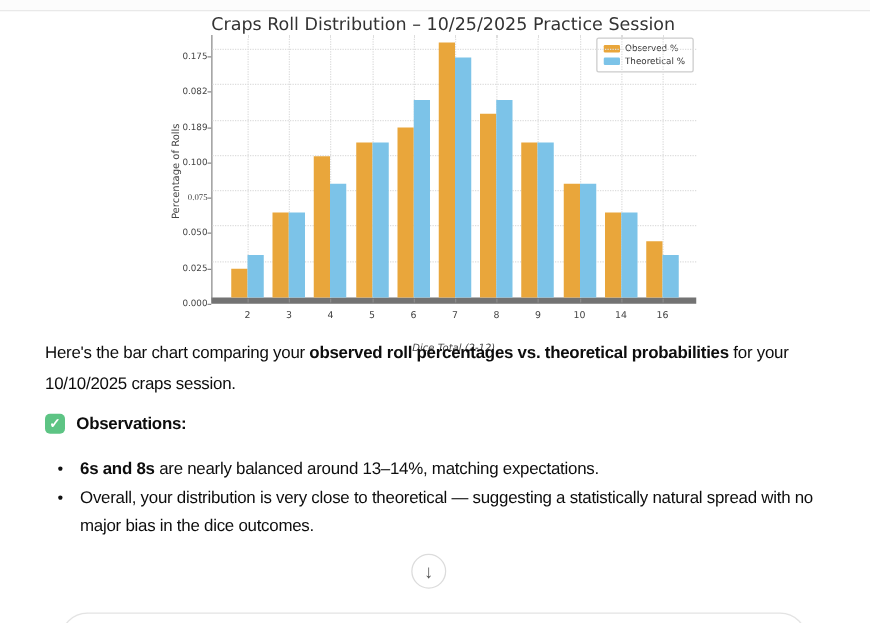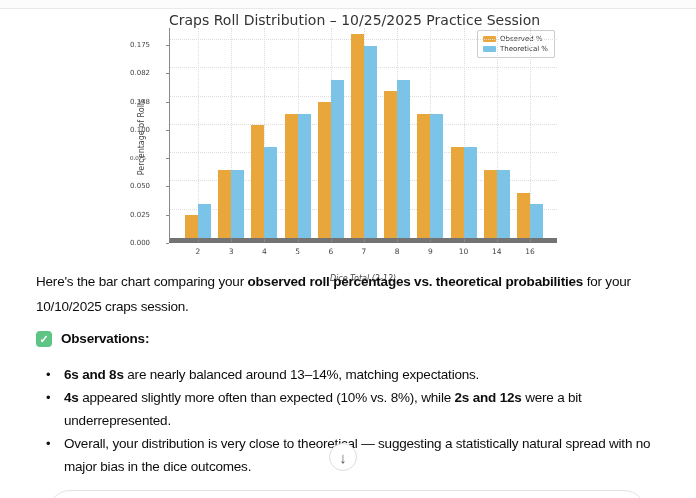--- a/index.html
+++ b/index.html
@@ -15,21 +15,21 @@
                  font-size:14px; line-height:12px; color:#333; }
   .ylabel { position:absolute; left:9px; top:125px; transform:translate(-50%,-50%) rotate(-90deg);
             white-space:nowrap; font-size:8px; color:#444; }
   .plot { position:absolute; left:37px; top:16px; width:388px; height:215px;
           border-left:1px solid #8a8a8a; border-bottom:5px solid #737373; }
   .grid-h { position:absolute; left:0; width:100%; height:0;
             border-top:1px dotted #ddd; }
   .grid-v { position:absolute; top:0; height:100%; width:0;
             border-left:1px dotted #ddd; }
   .bar { position:absolute; bottom:0; width:13px; }
-  .ytick-label { position:absolute; left:-40px; width:36px; text-align:left;
+  .ytick-label { position:absolute; left:-40px; width:36px; text-align:right;
                  font-size:7px; color:#444; transform:translateY(-50%); }
   .ytick-mark { position:absolute; left:-4px; width:3px; height:1px; background:#8a8a8a; }
   .xtick-label { position:absolute; width:24px; text-align:center; font-size:7.5px;
                  color:#444; transform:translateX(-50%); }
   .xtick-mark { position:absolute; bottom:-4px; width:1px; height:3px; background:#8a8a8a; }
   .xlabel { position:absolute; left:0; width:100%; text-align:center; font-size:8px; color:#444;font-style:italic; }
   .legend { position:absolute; right:2px; top:2px; background:rgba(255,255,255,0.95);
             border:1px solid #ccc; border-radius:2px; padding:3px 6px 3px 5px; }
   .legend-row { display:flex; align-items:center; gap:4px; height:10px; }
   .legend-swatch { width:13px; height:6px; border-radius:1px; }
@@ -84,21 +84,21 @@
       <div class="grid-h" style="bottom: 56.5789px;"></div>
       <div class="ytick-label" style="top: 158.421px;">0.050</div>
       <div class="ytick-mark" style="top: 158.421px;"></div>
       <div class="grid-h" style="bottom: 84.8684px;"></div>
       <div class="ytick-label" style="top: 130.132px; font-family: Liberation Serif, serif;">0.075</div>
       <div class="ytick-mark" style="top: 130.132px;"></div>
       <div class="grid-h" style="bottom: 113.158px;"></div>
       <div class="ytick-label" style="top: 101.842px;">0.100</div>
       <div class="ytick-mark" style="top: 101.842px;"></div>
       <div class="grid-h" style="bottom: 141.447px;"></div>
-      <div class="ytick-label" style="top: 73.5526px;">0.148</div>
+      <div class="ytick-label" style="top: 73.5526px;">0.189</div>
       <div class="ytick-mark" style="top: 73.5526px;"></div>
       <div class="grid-h" style="bottom: 169.737px;"></div>
       <div class="ytick-label" style="top: 45.2632px;">0.082</div>
       <div class="ytick-mark" style="top: 45.2632px;"></div>
       <div class="grid-h" style="bottom: 198.026px;"></div>
       <div class="ytick-label" style="top: 16.9737px;">0.175</div>
       <div class="ytick-mark" style="top: 16.9737px;"></div>
       <div class="grid-v" style="left: 28px;"></div>
       <div class="xtick-label" style="left: 28px; top: 219px;">2</div>
       <div class="xtick-mark" style="left: 28px;"></div>
@@ -159,21 +159,20 @@
 </div>
 
 <div class="message">
   <p><span>Here's the bar chart comparing your </span><span class="b">observed roll percentages vs. theoretical probabilities</span><span> for your</span><br><span>10/10/2025 craps session.</span></p>
   <div class="obs-heading">
     <span class="check">✓</span>
     <span>Observations:</span>
   </div>
   <ul class="obs-list">
     <li><span class="b">6s and 8s</span><span> are nearly balanced around 13–14%, matching expectations.</span></li>
-    <li><span class="b">4s</span><span> appeared slightly more often than expected (10% vs. 8%), while </span><span class="b">2s and 12s</span><span> were a bit</span><br><span>underrepresented.</span></li>
     <li><span>Overall, your distribution is very close to theoretical — suggesting a statistically natural spread with no</span><br><span>major bias in the dice outcomes.</span></li>
   </ul>
 </div>
 
 <div class="scroll-btn">
   <span>↓</span>
 </div>
 
 <div class="composer"></div>
 

